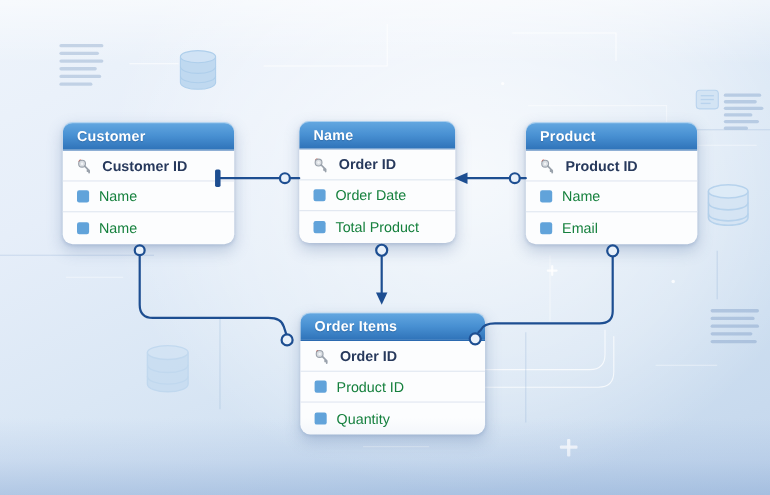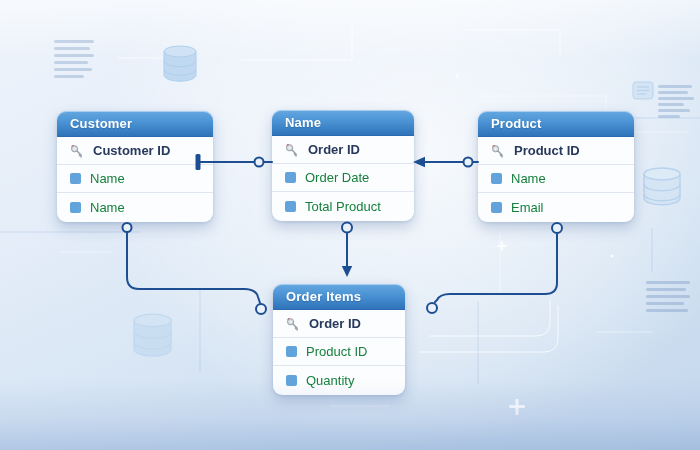--- a/index.html
+++ b/index.html
@@ -38,21 +38,21 @@
     border-bottom:1px solid #dfe6f0; }
   .frow:last-child{ border-bottom:none; height:29px; border-radius:0 0 9px 9px; }
   .flabel{ font-size:13px; color:#15803d; font-weight:400; white-space:nowrap; }
   .frow.key .flabel{ font-weight:700; color:#27395c; }
   .sq{ width:11px; height:11px; background:#61a3da; border-radius:2px; flex:0 0 auto; }
   .keyicon{ flex:0 0 auto; }
 
   .t-customer  { left:57px;  top:111px; width:156px; }
   .t-order     { left:272px; top:110px; width:142px; }
   .t-product   { left:478px; top:111px; width:156px; }
-  .t-orderitems{ left:273px; top:284px; width:132px; }
+  .t-orderitems{ left:273px; top:284px; width:168px; }
 </style>
 </head>
 <body>
 
 <div class="canvas">
 
   <div class="glow"></div>
   <div class="top-light"></div>
 
   <svg class="layer" width="700" height="450">

